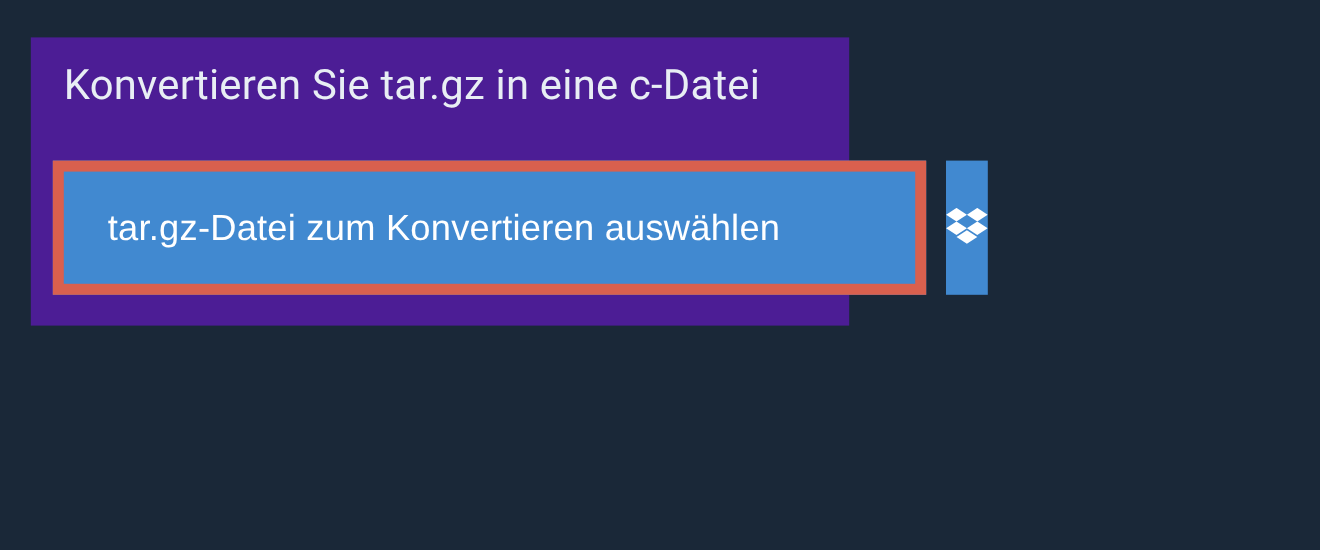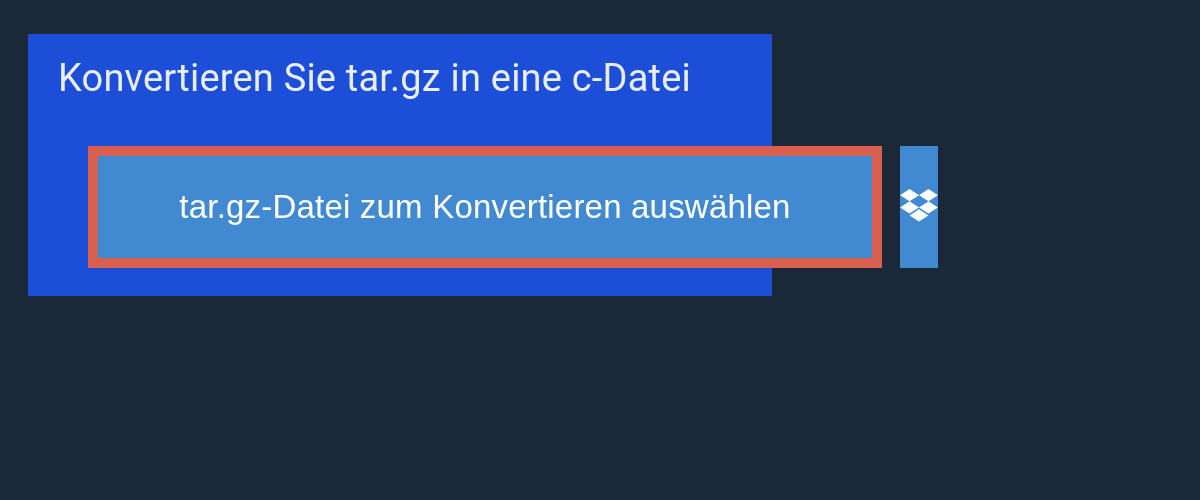--- a/index.html
+++ b/index.html
@@ -12,21 +12,21 @@
       height: 500px;
       background: #1a2838;
       font-family: -apple-system, BlinkMacSystemFont, "Segoe UI", Roboto, Helvetica, Arial, sans-serif;
       overflow: hidden;
     }
     .card {
       position: absolute;
       left: 28px;
       top: 34px;
       width: 744px;
-      background: #1d4ed8;
+      background: #4c1d95;
     }
     .card-header {
       padding: 22px 30px 26px 30px;
       width: 760px;
     }
     .card-title {
       color: #e8eef4;
       font-size: 38px;
       font-weight: 400;
       letter-spacing: 0.2px;
@@ -40,25 +40,24 @@
     .select-button {
       background: #4189d0;
       border: 10px solid #d9604e;
       color: #ffffff;
       font-size: 33px;
       font-weight: 400;
       padding: 32px 40px;
       cursor: pointer;
       display: flex;
       align-items: center;
-      justify-content: center;
+      justify-content: flex-start;
       flex: 0 0 auto;
       width: 794px;
       letter-spacing: 0.2px;
-      margin-left: 40px;
     }
     .dropbox-button {
       background: #4189d0;
       color: #ffffff;
       cursor: pointer;
       display: flex;
       align-items: center;
       justify-content: center;
       width: 112px;
       border: none;

